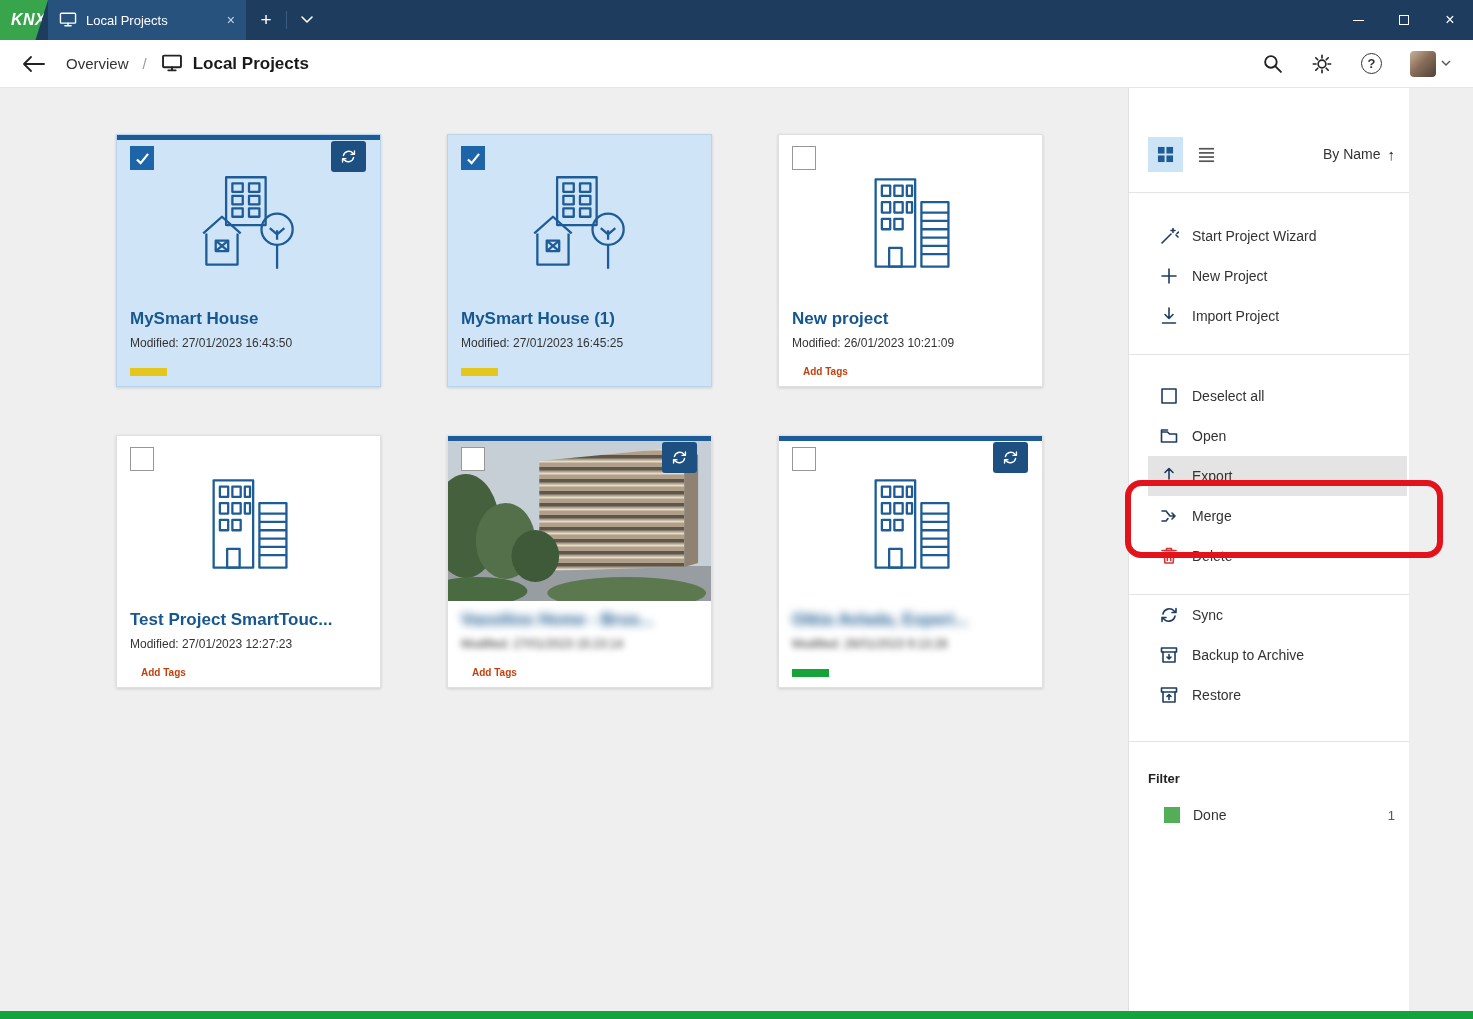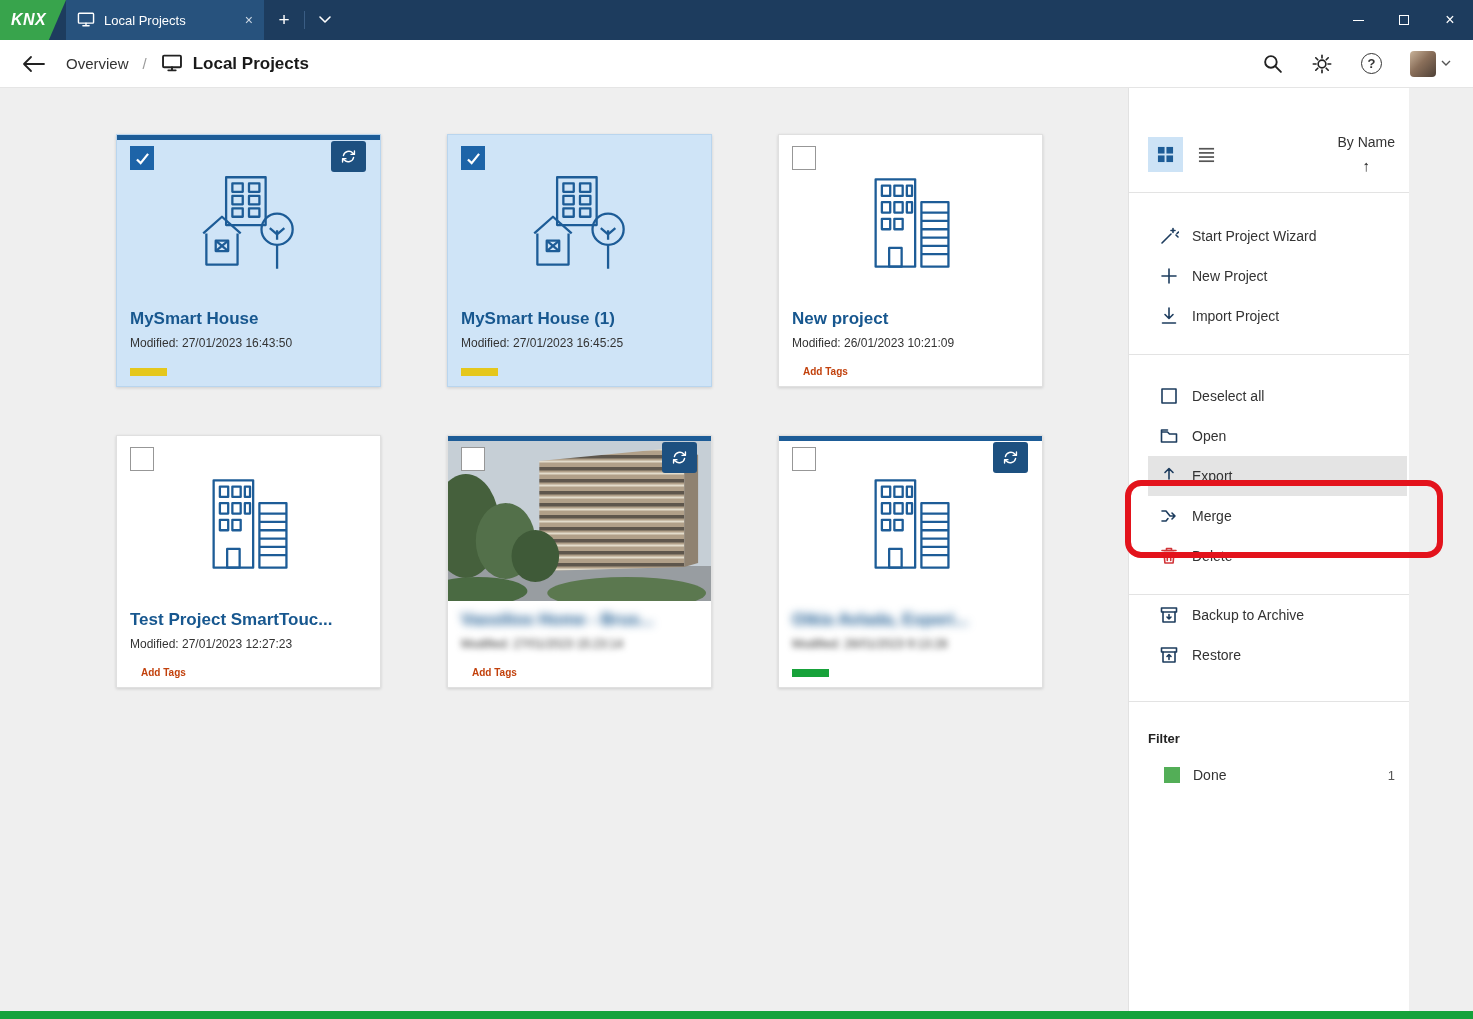--- a/index.html
+++ b/index.html
@@ -5,21 +5,21 @@
   * { box-sizing: border-box; margin: 0; padding: 0; }
   html,body { width:1473px; height:1019px; }
   body {
     font-family:"Liberation Sans", sans-serif;
     position:relative; overflow:hidden; background:#efefef; color:#333;
   }
   svg { display:block; }
 
   
   .titlebar { position:absolute; top:0; left:0; right:0; height:40px; background:#1d3c5e; display:flex; align-items:stretch; }
-  .knx-logo { width:66px; background:#38a44c; clip-path:polygon(0 0,100% 0,74% 100%,0 100%);
+  .knx-logo { width:48px; background:#38a44c; clip-path:polygon(0 0,100% 0,74% 100%,0 100%);
     color:#fff; font-weight:bold; font-style:italic; display:flex; align-items:center;
     padding-left:11px; font-size:16px; letter-spacing:.5px; }
   .tab { width:198px; background:#27527d; color:#fff; display:flex; align-items:center; gap:9px; padding:0 11px; font-size:13px; cursor:pointer; }
   .tab-close { margin-left:auto; font-size:14px; color:#cdd8e4; cursor:pointer; line-height:1; }
   .tb-btn { width:40px; display:flex; align-items:center; justify-content:center; color:#fff; font-size:19px; cursor:pointer; }
   .tb-sep { width:1px; background:#3a5d84; margin:11px 0; }
   .tb-spacer { flex:1; }
   .win-btn { width:46px; display:flex; align-items:center; justify-content:center; color:#fff; font-size:16px; cursor:pointer; }
   .min-glyph { width:11px; height:1px; background:#fff; }
   .max-glyph { width:10px; height:10px; border:1px solid #fff; }
@@ -63,21 +63,21 @@
   .card-photo { position:absolute; top:5px; left:0; right:0; height:160px; overflow:hidden; }
   .blurred { filter:blur(4px); }
   .blurred-sm { filter:blur(3px); }
 
   
   .sidebar { position:absolute; left:1128px; top:88px; width:281px; height:923px;
     background:#fff; border-left:1px solid #e2e2e2; }
   .view-row { margin:48px 14px 0 19px; height:36px; display:flex; align-items:center; gap:6px; }
   .view-btn { width:35px; height:35px; display:flex; align-items:center; justify-content:center; cursor:pointer; }
   .view-btn.active { background:#cde3f6; }
-  .sort { margin-left:auto; display:flex; align-items:center; gap:7px; font-size:14px; color:#333; cursor:pointer;flex-direction:column; }
+  .sort { margin-left:auto; display:flex; align-items:center; gap:7px; font-size:14px; color:#333; cursor:pointer; }
   .sort-arrow { font-size:15px; color:#222; }
   .divider { height:1px; background:#e3e3e3; }
   .d1 { margin-top:20px; } .d2 { margin-top:18px; } .d3 { margin-top:18px; } .d4 { margin-top:26px; }
   .group-1 { margin-top:23px; } .group-2 { margin-top:21px; }
   .srow { height:40px; display:flex; align-items:center; margin:0 2px 0 19px; padding-left:11px;
     gap:13px; font-size:14px; color:#333; cursor:pointer; }
   .srow.highlight { background:#e4e4e4; }
   .sic { width:20px; height:20px; flex:none; }
   .note { margin:13px 24px 16px 19px; font-size:13px; line-height:17px; color:#333; }
   .filter-title { margin:29px 0 10px 19px; font-size:13px; font-weight:bold; color:#222; }
@@ -423,20 +423,26 @@
       <span>Delete</span>
     </div>
   </div>
 
   <div class="divider d3"></div>
 
 
   <div class="group-3">
     <div class="srow">
       <svg class="sic stroke-nav" viewBox="0 0 20 20">
+        <path d="M4 9a6.5 6.5 0 0 1 11-3.2L17 7.5M17 3.5v4h-4M16 11a6.5 6.5 0 0 1-11 3.2L3 12.5M3 16.5v-4h4"></path>
+      </svg>
+      <span>Sync</span>
+    </div>
+    <div class="srow">
+      <svg class="sic stroke-nav" viewBox="0 0 20 20">
         <rect x="2.5" y="3" width="15" height="4"></rect>
           <path d="M4 7v10h12V7M10 9.5v4.5M8 12l2 2 2-2"></path>
       </svg>
       <span>Backup to Archive</span>
     </div>
     <div class="srow">
       <svg class="sic stroke-nav" viewBox="0 0 20 20">
         <rect x="2.5" y="3" width="15" height="4"></rect>
           <path d="M4 7v10h12V7M10 14.5V10M8 11.5l2-2 2 2"></path>
       </svg>

